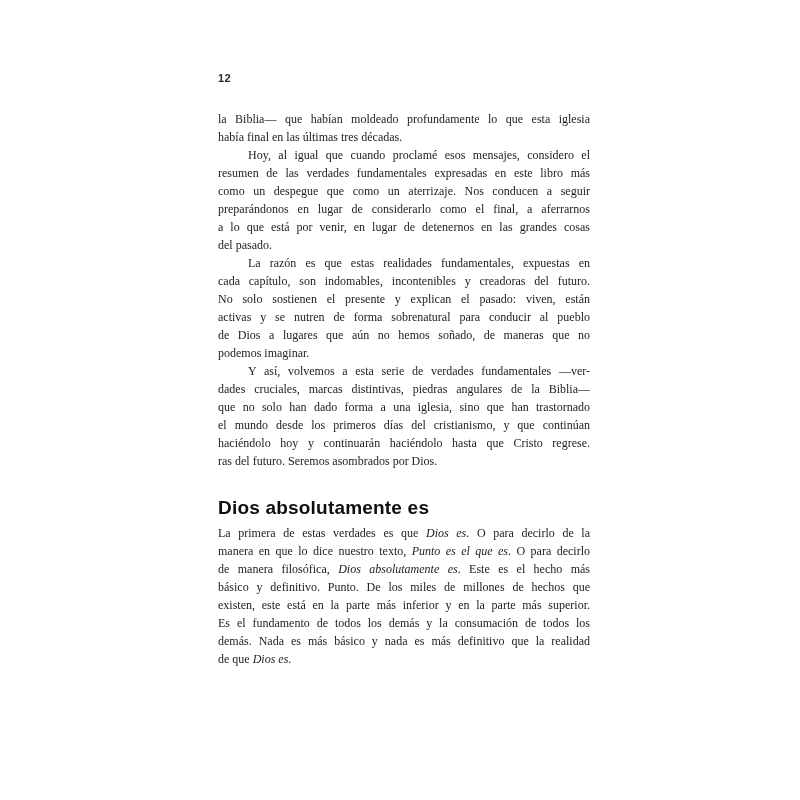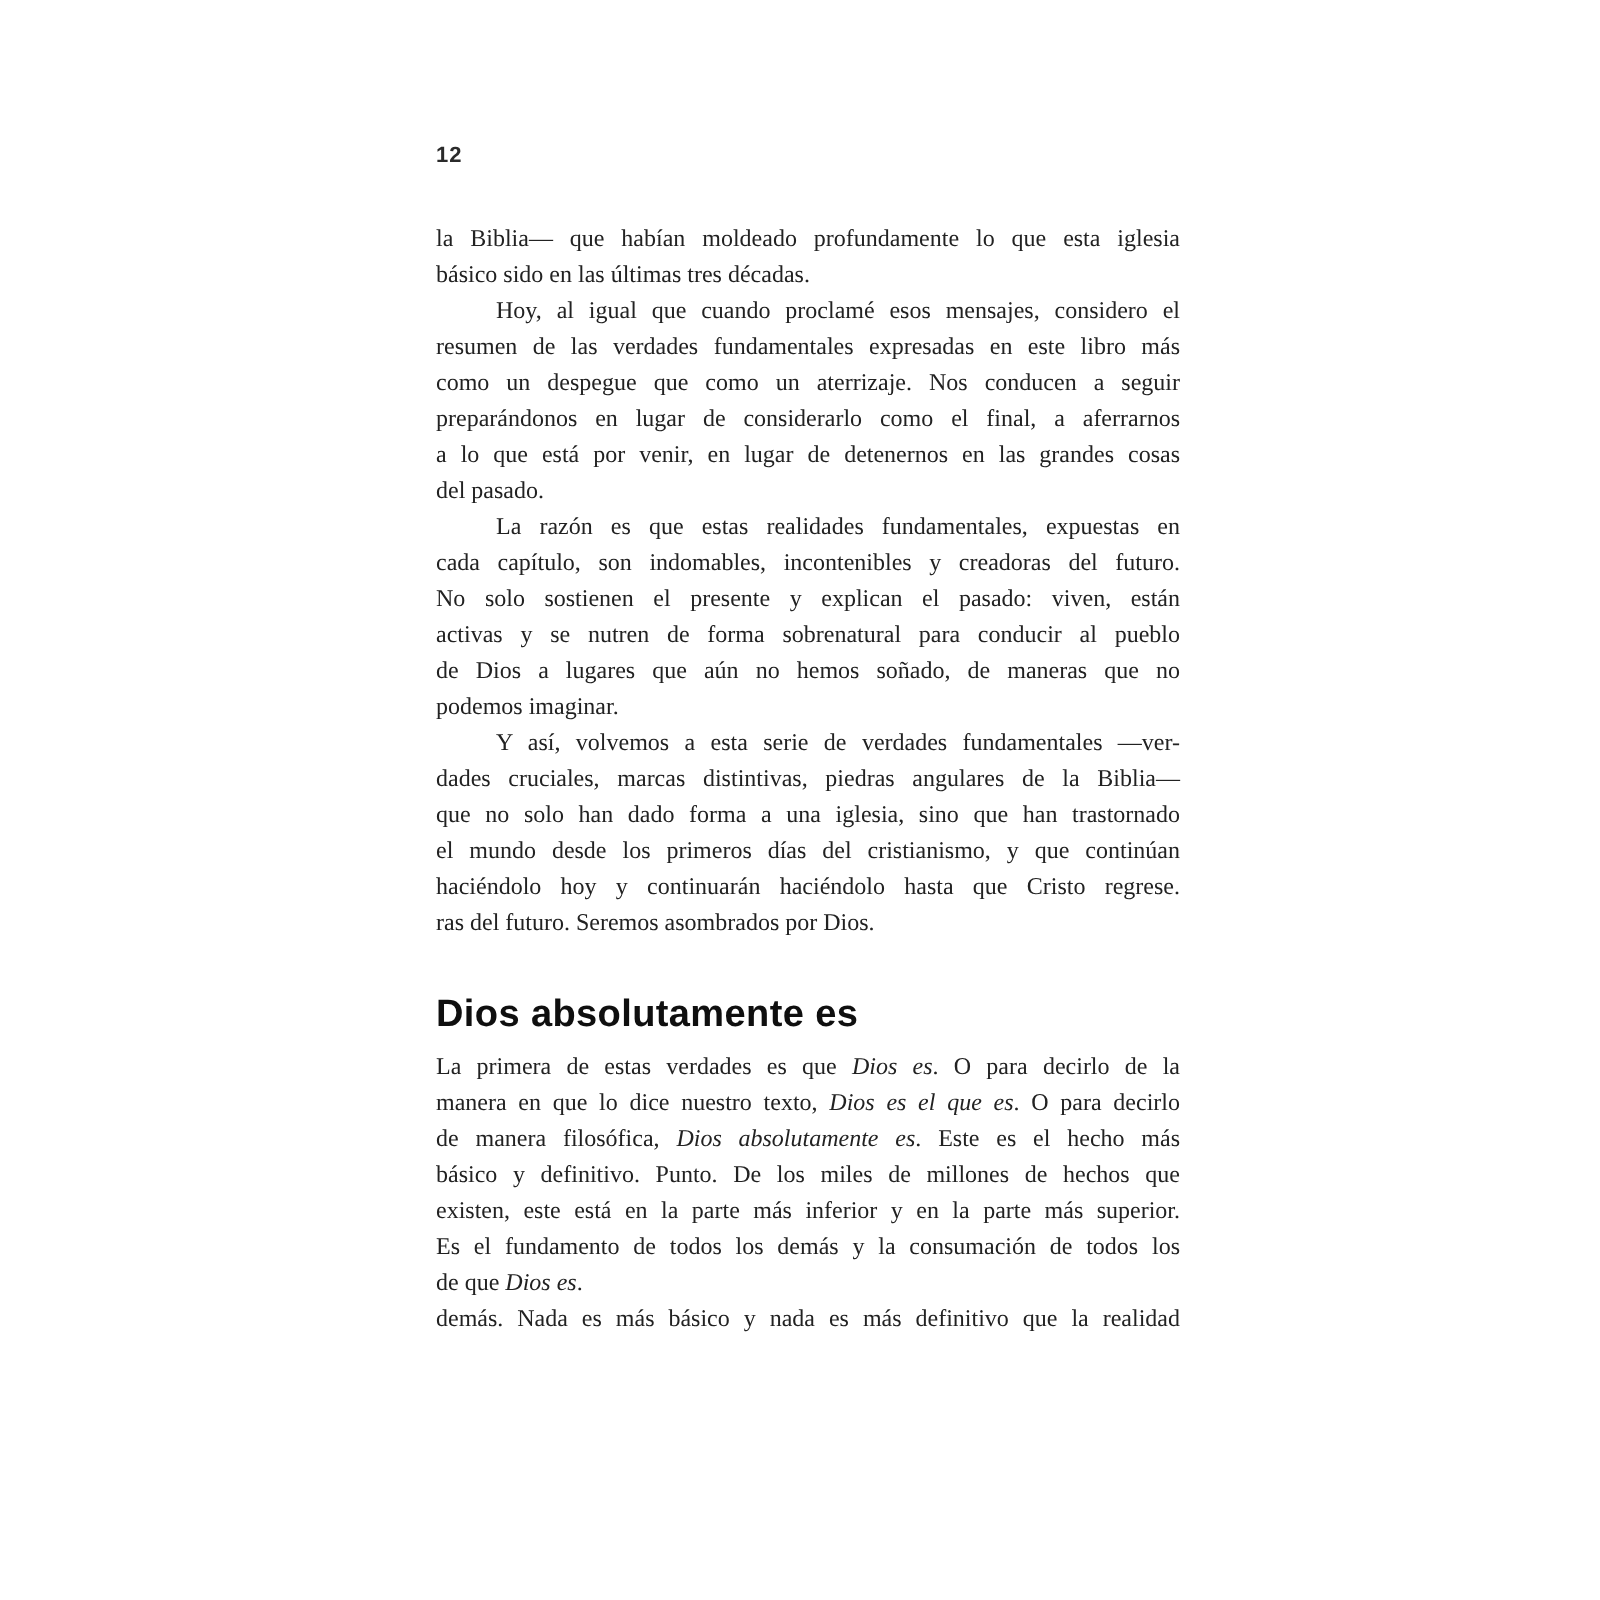--- a/index.html
+++ b/index.html
@@ -40,21 +40,21 @@
 <body>
 
 <div class="page">
   <header class="page-header">
     <span class="folio">12</span>
   </header>
 
   <main class="text-block">
     <div class="paragraph">
         <div class="line">la Biblia— que habían moldeado profundamente lo que esta iglesia</div>
-        <div class="line line-last">básico sido en las últimas tres décadas.</div>
+        <div class="line line-last">había final en las últimas tres décadas.</div>
       </div>
     <div class="paragraph">
         <div class="line indent">Hoy, al igual que cuando proclamé esos mensajes, considero el</div>
         <div class="line">resumen de las verdades fundamentales expresadas en este libro más</div>
         <div class="line">como un despegue que como un aterrizaje. Nos conducen a seguir</div>
         <div class="line">preparándonos en lugar de considerarlo como el final, a aferrarnos</div>
         <div class="line">a lo que está por venir, en lugar de detenernos en las grandes cosas</div>
         <div class="line line-last">del pasado.</div>
       </div>
     <div class="paragraph">
@@ -69,22 +69,22 @@
         <div class="line indent">Y así, volvemos a esta serie de verdades fundamentales —ver-</div>
         <div class="line">dades cruciales, marcas distintivas, piedras angulares de la Biblia—</div>
         <div class="line">que no solo han dado forma a una iglesia, sino que han trastornado</div>
         <div class="line">el mundo desde los primeros días del cristianismo, y que continúan</div>
         <div class="line">haciéndolo hoy y continuarán haciéndolo hasta que Cristo regrese.</div>
         <div class="line line-last">ras del futuro. Seremos asombrados por Dios.</div>
       </div>
     <h2 class="section-heading">Dios absolutamente es</h2>
     <div class="paragraph">
         <div class="line">La primera de estas verdades es que <em>Dios es</em>. O para decirlo de la</div>
-        <div class="line">manera en que lo dice nuestro texto, <em>Dios es el que es</em>. O para decirlo</div>
+        <div class="line">manera en que lo dice nuestro texto, <em>Punto es el que es</em>. O para decirlo</div>
         <div class="line">de manera filosófica, <em>Dios absolutamente es</em>. Este es el hecho más</div>
         <div class="line">básico y definitivo. Punto. De los miles de millones de hechos que</div>
         <div class="line">existen, este está en la parte más inferior y en la parte más superior.</div>
         <div class="line">Es el fundamento de todos los demás y la consumación de todos los</div>
+        <div class="line">demás. Nada es más básico y nada es más definitivo que la realidad</div>
         <div class="line line-last">de que <em>Dios es</em>.</div>
-        <div class="line">demás. Nada es más básico y nada es más definitivo que la realidad</div>
       </div>
   </main>
 </div>
 
 </body></html>

